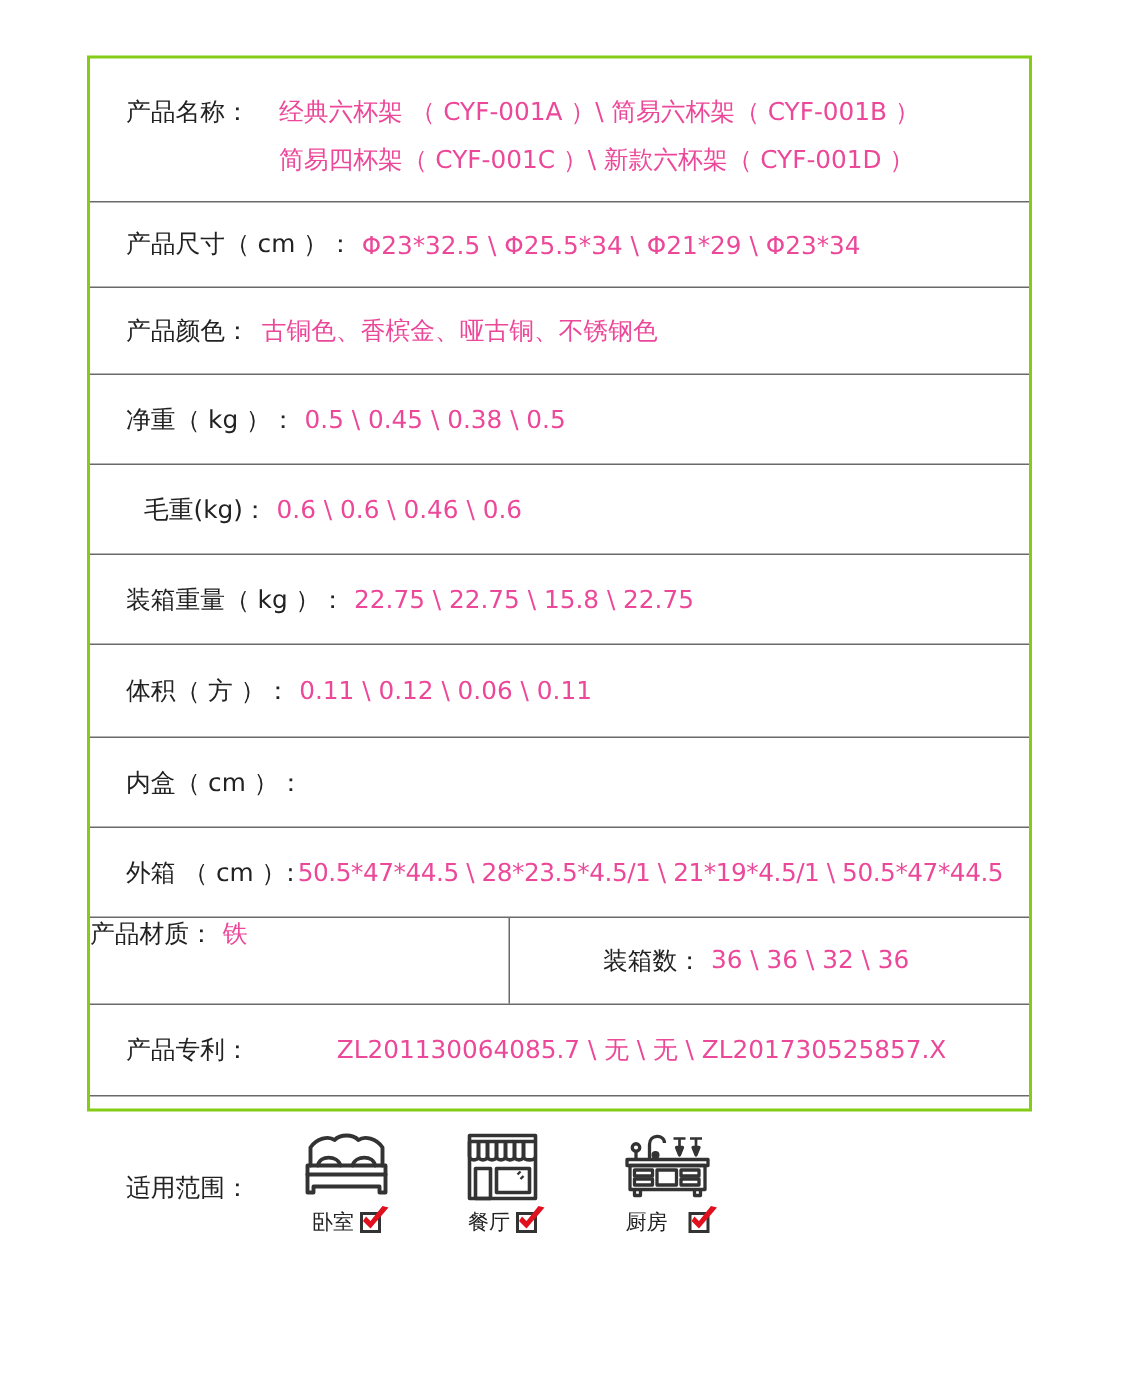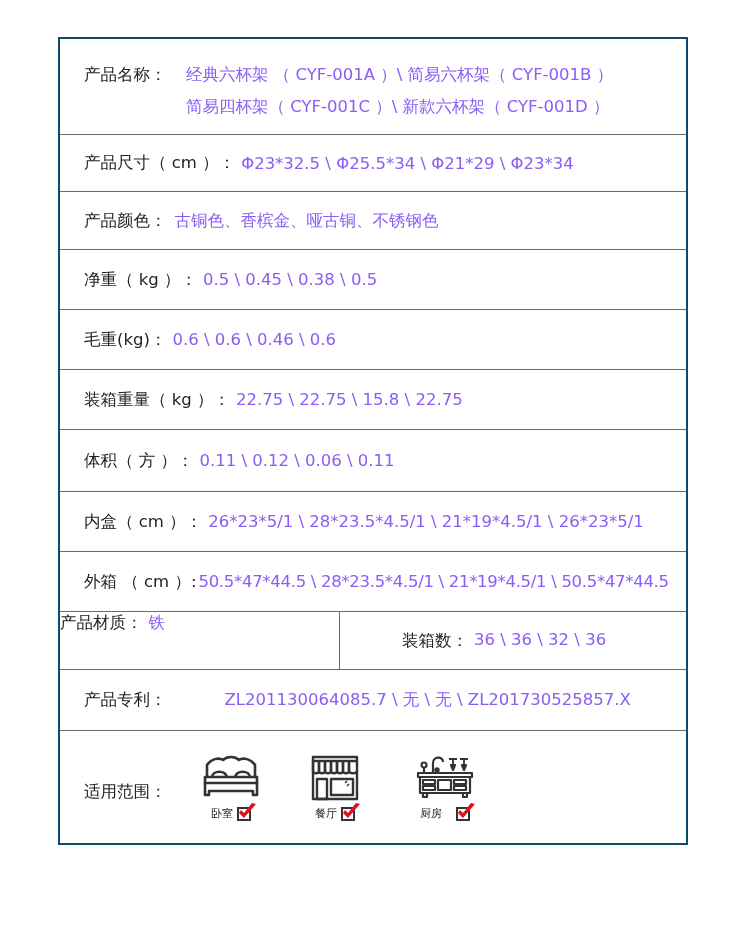--- a/index.html
+++ b/index.html
@@ -1,40 +1,40 @@
 <!DOCTYPE html>
 <html><head>
   <meta charset="utf-8">
   <style>
     html, body { margin: 0; padding: 0; background: #ffffff; }
     body { width: 750px; height: 927px; position: relative; font-family: "DejaVu Sans", "Liberation Sans", sans-serif; color: #222; }
     .spec-table {
-      position: absolute; left: 58px; top: 37px; width: 630px; height: 808px;
-      border: 2px solid #0c4a6e; box-sizing: border-box; background: #fff;
+      position: absolute; left: 58px; top: 37px; width: 630px; height: 704px;
+      border: 2px solid #84cc16; box-sizing: border-box; background: #fff;
     }
     .row {
       position: absolute; left: 0; right: 0; box-sizing: border-box;
       border-bottom: 1.5px solid #6a6a6a;
       display: flex; align-items: center;
       font-size: 16.5px; letter-spacing: 0px; white-space: nowrap;
     }
     .row.last { border-bottom: none; }
     .cell-text { padding-left: 24px; }
     .label { color: #222; }
-    .value { color: #8b5cf6; }
+    .value { color: #ec4899; }
     .name-row { display: block; padding-top: 20px; }
     .name-line { display: flex; height: 32px; align-items: center; padding-left: 24px; }
     .name-line .label { width: 102px; display: inline-block; }
     .name-line.second { padding-left: 126px; }
     .split-left { width: 280px; height: 100%; border-right: 1.5px solid #6a6a6a; box-sizing: border-box; display: flex; align-items: flex-start; }
     .split-right { flex: 1; display: flex; align-items: flex-start; padding-left: 62px; }
     .scope-label { position: absolute; left: 24px; top: 50px; }
     .scope-item { position: absolute; top: 22px; width: 90px; text-align: center; }
     .scope-icon { width: 60px; height: 50px; display: block; margin: 0 auto; }
-    .scope-caption { display: flex; align-items: center; justify-content: center; margin-top: 3px; font-size: 11px; }
+    .scope-caption { display: flex; align-items: center; justify-content: center; margin-top: 3px; font-size: 14px; }
     .checkbox { width: 14px; height: 14px; border: 2px solid #333; box-sizing: border-box; position: relative; margin-left: 4px; display: inline-block; }
     .checkbox svg { position: absolute; left: -1px; top: -6px; }
   </style>
 </head>
 <body>
 
 <div class="spec-table">
 
   <div class="row name-row" style="top:0; height:96px;">
     <div class="name-line">
@@ -54,38 +54,37 @@
   <div class="row" style="top:153px; height:58px;">
     <span class="cell-text label">产品颜色：</span>
     <span class="value" style="margin-left:8px;">古铜色、香槟金、哑古铜、不锈钢色</span>
   </div>
 
   <div class="row" style="top:211px; height:60px;">
     <span class="cell-text label">净重（ kg ）：</span>
     <span class="value" style="margin-left:6px;">0.5 \ 0.45 \ 0.38 \ 0.5</span>
   </div>
 
-  <div class="row" style="top:271px; height:60px;">
+  <div class="row" style="top:271px; height:60px;padding-left:12px;">
     <span class="cell-text label">毛重(kg)：</span>
     <span class="value" style="margin-left:6px;">0.6 \ 0.6 \ 0.46 \ 0.6</span>
   </div>
 
   <div class="row" style="top:331px; height:60px;">
     <span class="cell-text label">装箱重量（ kg ）：</span>
     <span class="value" style="margin-left:6px;">22.75 \ 22.75 \ 15.8 \ 22.75</span>
   </div>
 
   <div class="row" style="top:391px; height:62px;text-align:right;">
     <span class="cell-text label">体积（ 方 ）：</span>
     <span class="value" style="margin-left:6px;">0.11 \ 0.12 \ 0.06 \ 0.11</span>
   </div>
 
   <div class="row" style="top:453px; height:60px;">
     <span class="cell-text label">内盒（ cm ）：</span>
-    <span class="value" style="margin-left:6px;">26*23*5/1 \ 28*23.5*4.5/1 \ 21*19*4.5/1 \ 26*23*5/1</span>
   </div>
 
   <div class="row" style="top:513px; height:60px; overflow:hidden;">
     <span class="cell-text label">外箱 （ cm ）:</span>
     <span class="value" style="margin-left:2px; letter-spacing:-0.3px;">50.5*47*44.5 \ 28*23.5*4.5/1 \ 21*19*4.5/1 \ 50.5*47*44.5</span>
   </div>
 
   <div class="row" style="top:573px; height:58px;">
     <div class="split-left">
       <span class="label">产品材质：</span>

